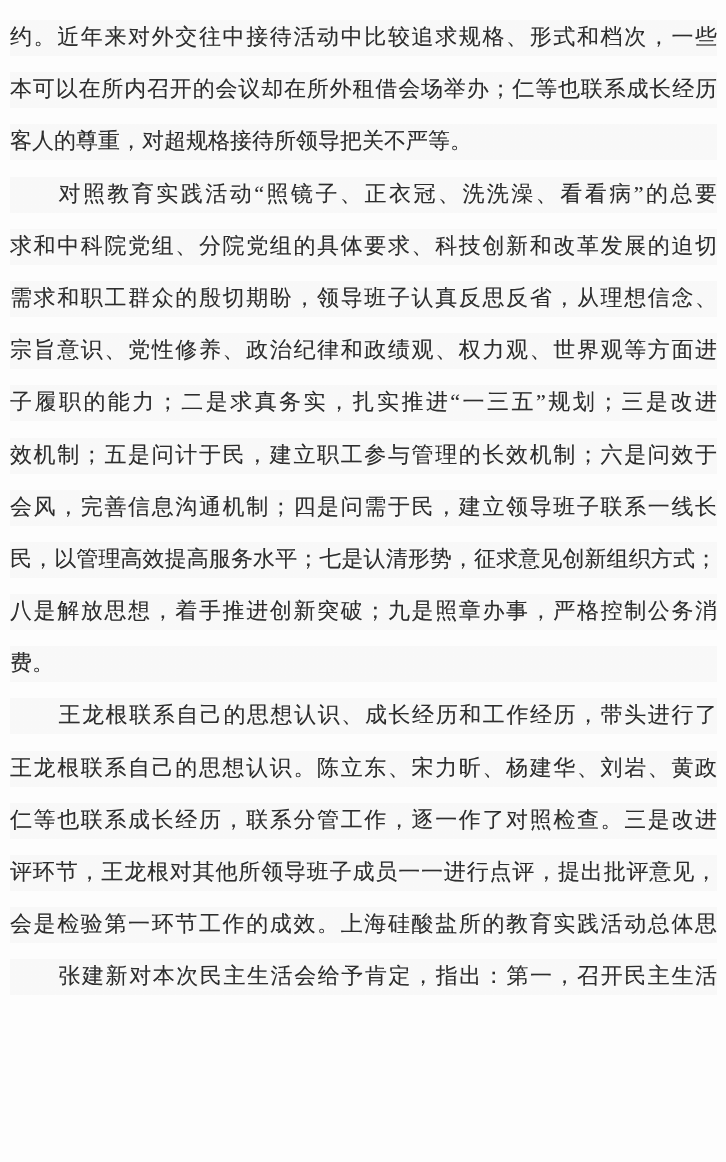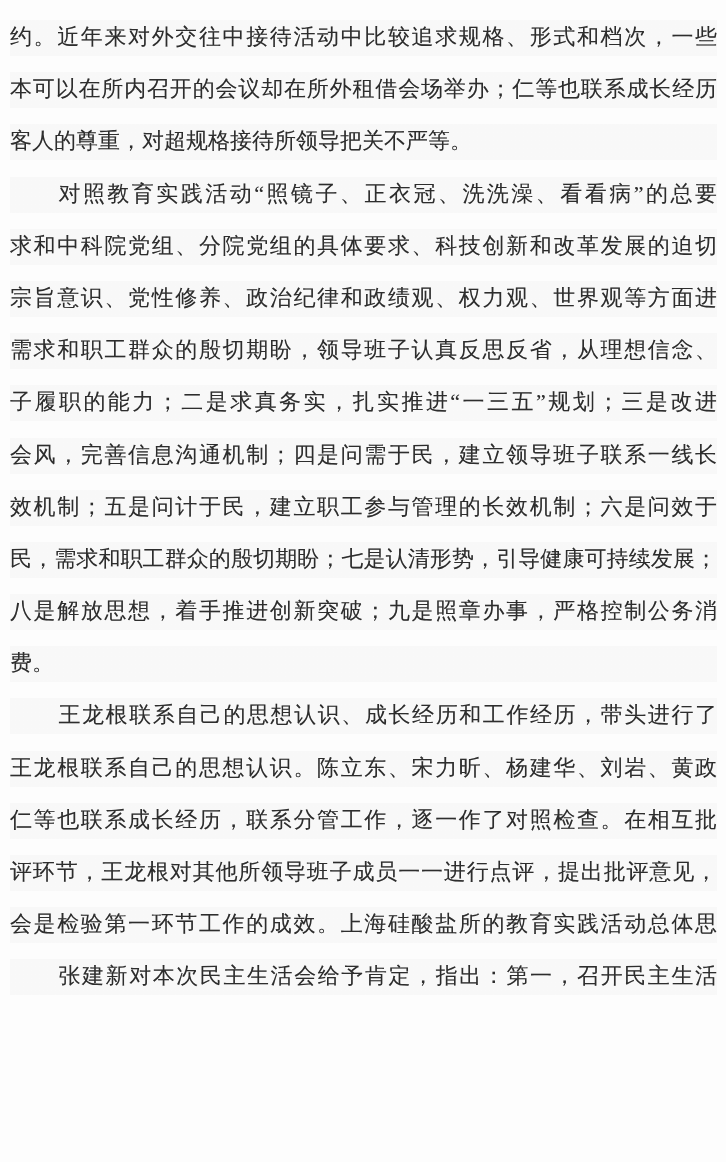--- a/index.html
+++ b/index.html
@@ -51,30 +51,30 @@
 <body>
 
 <div class="page">
 
   <div class="line">约。近年来对外交往中接待活动中比较追求规格、形式和档次，一些</div>
   <div class="line">本可以在所内召开的会议却在所外租借会场举办；仁等也联系成长经历</div>
   <div class="line p-last">客人的尊重，对超规格接待所领导把关不严等。</div>
 
   <div class="line p-first">对照教育实践活动“照镜子、正衣冠、洗洗澡、看看病”的总要</div>
   <div class="line">求和中科院党组、分院党组的具体要求、科技创新和改革发展的迫切</div>
+  <div class="line">需求和职工群众的殷切期盼，领导班子认真反思反省，从理想信念、</div>
   <div class="line">宗旨意识、党性修养、政治纪律和政绩观、权力观、世界观等方面进</div>
-  <div class="line">需求和职工群众的殷切期盼，领导班子认真反思反省，从理想信念、</div>
   <div class="line">子履职的能力；二是求真务实，扎实推进“一三五”规划；三是改进</div>
+  <div class="line">效机制；五是问计于民，建立职工参与管理的长效机制；六是问效于</div>
   <div class="line">会风，完善信息沟通机制；四是问需于民，建立领导班子联系一线长</div>
-  <div class="line">效机制；五是问计于民，建立职工参与管理的长效机制；六是问效于</div>
-  <div class="line">民，需求和职工群众的殷切期盼；七是认清形势，引导健康可持续发展；</div>
+  <div class="line">民，以管理高效提高服务水平；七是认清形势，征求意见创新组织方式；</div>
   <div class="line">八是解放思想，着手推进创新突破；九是照章办事，严格控制公务消</div>
   <div class="line p-last">费。</div>
 
   <div class="line p-first">王龙根联系自己的思想认识、成长经历和工作经历，带头进行了</div>
   <div class="line">王龙根联系自己的思想认识。陈立东、宋力昕、杨建华、刘岩、黄政</div>
-  <div class="line">仁等也联系成长经历，联系分管工作，逐一作了对照检查。在相互批</div>
+  <div class="line">仁等也联系成长经历，联系分管工作，逐一作了对照检查。三是改进</div>
   <div class="line">评环节，王龙根对其他所领导班子成员一一进行点评，提出批评意见，</div>
 
   <div class="line">会是检验第一环节工作的成效。上海硅酸盐所的教育实践活动总体思</div>
   <div class="line p-first">张建新对本次民主生活会给予肯定，指出：第一，召开民主生活</div>
 
 </div>
 
 </body></html>

